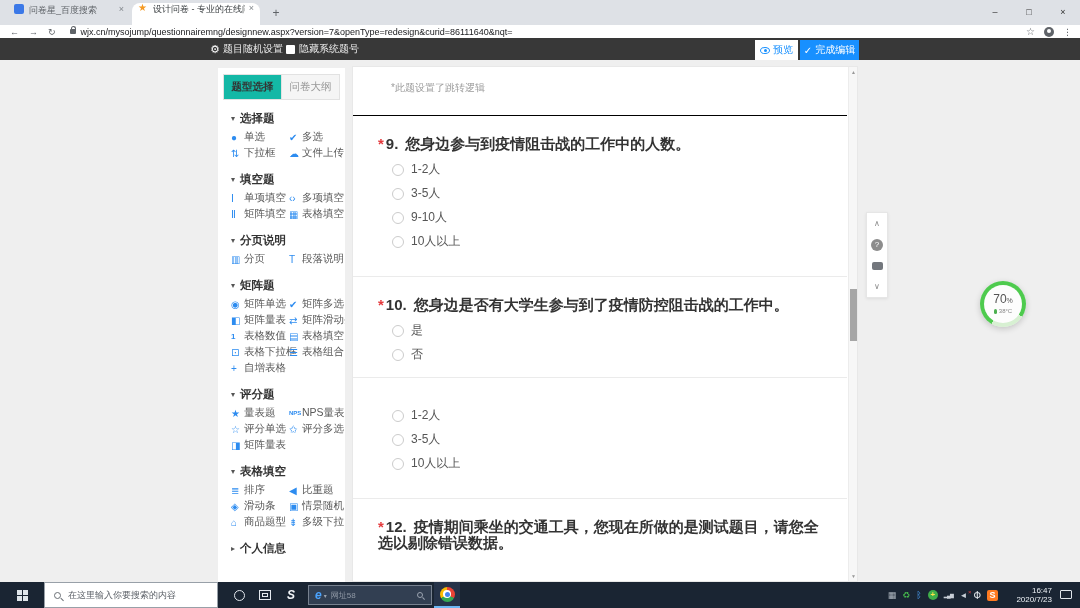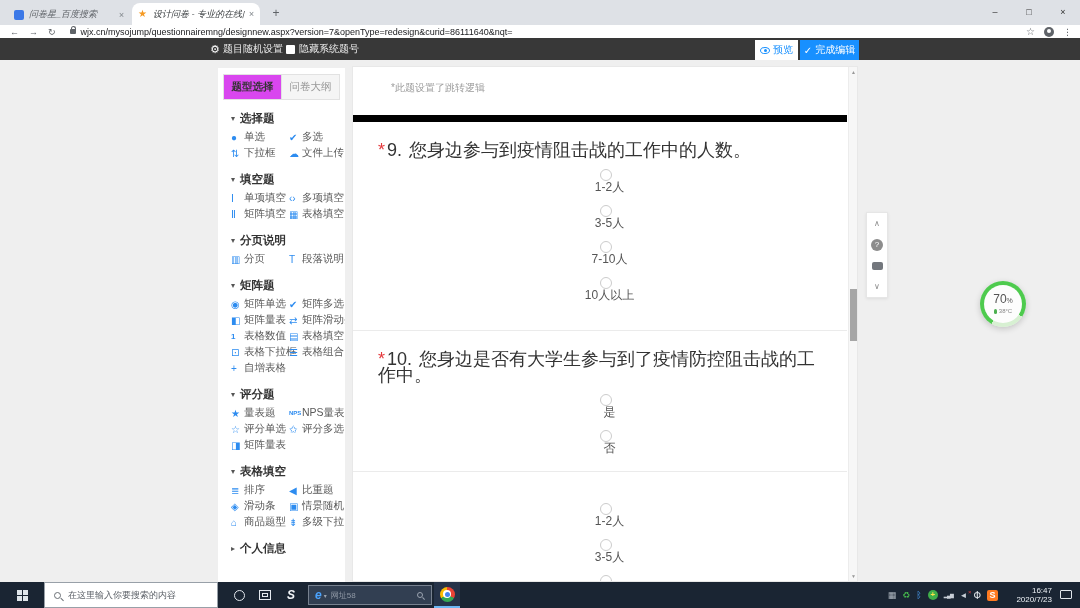--- a/index.html
+++ b/index.html
@@ -2,21 +2,21 @@
 <html><head>
 <meta charset="utf-8">
 <style>
   *{margin:0;padding:0;box-sizing:border-box;}
   html,body{width:1080px;height:608px;overflow:hidden;}
   body{font-family:"Liberation Sans","DejaVu Sans",sans-serif;}
   .screen{position:relative;width:1080px;height:608px;background:#efefef;overflow:hidden;}
 
   
   .tabstrip{position:absolute;left:0;top:0;width:1080px;height:25px;background:#dee1e6;}
-  .tab{position:absolute;top:4px;height:21px;display:flex;align-items:center;padding:0 6px;font-size:9px;color:#5f6368;font-style:italic;}
+  .tab{position:absolute;top:4px;height:21px;display:flex;align-items:flex-start;padding:0 6px;font-size:9px;color:#5f6368;}
   .tab.inactive{left:8px;width:122px;}
   .tab.active{left:132px;width:128px;background:#fff;border-radius:8px 8px 0 0;top:3px;height:22px;color:#3c4043;}
   .favicon{width:10px;height:10px;border-radius:2px;margin-right:5px;flex:none;}
   .fav-blue{background:#3b78e7;}
   .fav-star{background:transparent;color:#f59a23;font-size:10px;line-height:10px;}
   .tab-title{white-space:nowrap;overflow:hidden;flex:1;}
   .tab-close{margin-left:4px;font-size:9px;color:#80868b;flex:none;}
   .newtab{position:absolute;left:268px;top:5px;width:16px;height:16px;text-align:center;line-height:16px;font-size:12px;color:#5f6368;}
   .wincontrols{position:absolute;right:0;top:0;height:25px;display:flex;}
   .winbtn{width:34px;height:25px;text-align:center;line-height:25px;font-size:9px;color:#333;}
@@ -43,41 +43,41 @@
   .eye:after{content:"";position:absolute;left:3px;top:1.5px;width:3px;height:3px;border-radius:50%;background:#1890ff;}
   .btn-finish{position:absolute;left:800px;top:2px;width:59px;height:20px;background:#1890ff;color:#fff;font-size:10px;display:flex;align-items:center;justify-content:center;gap:3px;}
 
   
   .page{position:absolute;left:0;top:60px;width:1080px;height:522px;background:#efefef;}
 
   
   .sidebar{position:absolute;left:218px;top:8px;width:127px;height:514px;background:#fff;overflow:hidden;}
   .sb-tabs{margin:6px 5px 4px 5px;display:flex;border:1px solid #e2e2e2;}
   .sb-tab{flex:1;text-align:center;font-size:10.5px;padding:5px 0;}
-  .sb-tab.on{background:#d946ef;color:#333;font-weight:bold;text-align:center;}
+  .sb-tab.on{background:#14b8a6;color:#333;font-weight:bold;text-align:center;}
   .sb-tab.off{background:#f5f5f5;color:#999;border-left:1px solid #e2e2e2;}
   .sb-sec-h{font-size:11.5px;font-weight:bold;color:#333;margin:11px 0 3px 13px;display:flex;align-items:center;}
   .caret{color:#555;font-size:8px;margin-right:5px;}
   .sb-grid{display:grid;grid-template-columns:58px auto;margin-left:13px;}
   .sb-item{display:flex;align-items:center;font-size:10.5px;color:#595959;height:16px;white-space:nowrap;}
   .sb-icon{color:#2d8cf0;font-size:10px;width:13px;flex:none;}
   .sb-icon.sm{font-size:6px;font-weight:bold;}
   .sb-icon.num{font-size:8px;font-weight:bold;}
 
   
   .panel{position:absolute;left:352px;top:6px;width:506px;height:516px;background:#fff;border:1px solid #e8e8e8;overflow:hidden;}
   .panel-content{margin-right:10px;}
-  .note-block{border-bottom:7px solid #000000;padding:10px 0 20px 38px;}
+  .note-block{border-bottom:1px solid #000000;padding:10px 0 20px 38px;}
   .note-text{font-size:10px;color:#9b9b9b;}
   .q-block{border-bottom:1px solid #ebebeb;padding:20px 20px 28px 25px;}
   .q-block.last{border-bottom:none;}
-  .q-title{font-size:18px;font-weight:normal;color:#333;line-height:16px;}
+  .q-title{font-size:15px;font-weight:bold;color:#333;line-height:16px;}
   .q-star{color:#e4393c;margin-right:2px;}
   .q-num{margin-right:7px;}
-  .opt{display:flex;align-items:center;margin:11px 0 0 14px;color:#555;font-size:12px;line-height:13px;flex-direction:column;}
+  .opt{display:flex;align-items:center;margin:11px 0 0 14px;color:#555;font-size:12px;line-height:13px;}
   .radio{width:12px;height:12px;border:1px solid #ccc;border-radius:50%;margin-right:7px;background:#fff;flex:none;}
   .pscroll{position:absolute;right:0;top:0;width:9px;height:100%;background:#f7f7f7;border-left:1px solid #ececec;}
   .pscroll .arr{position:absolute;left:0;width:9px;text-align:center;font-size:5px;color:#999;}
   .arr.up{top:2px;}
   .arr.down{bottom:2px;}
   .pthumb{position:absolute;left:1px;top:222px;width:7px;height:52px;background:#a6a6a6;}
 
   
   .float-tools{position:absolute;left:866px;top:152px;width:22px;background:#fff;border:1px solid #e6e6e6;box-shadow:0 1px 3px rgba(0,0,0,.08);}
   .ft-cell{height:21px;display:flex;align-items:center;justify-content:center;}
@@ -392,21 +392,21 @@
           <div class="opt">
               <span class="radio"></span>
               <span>1-2人</span>
             </div>
           <div class="opt">
               <span class="radio"></span>
               <span>3-5人</span>
             </div>
           <div class="opt">
               <span class="radio"></span>
-              <span>7-10人</span>
+              <span>9-10人</span>
             </div>
           <div class="opt">
               <span class="radio"></span>
               <span>10人以上</span>
             </div>
         </div>
 
         <div class="q-block" style="padding-bottom:16px;">
           <div class="q-title">
             <span class="q-star">*</span><span class="q-num">10.</span><span>您身边是否有大学生参与到了疫情防控阻击战的工作中。</span>

